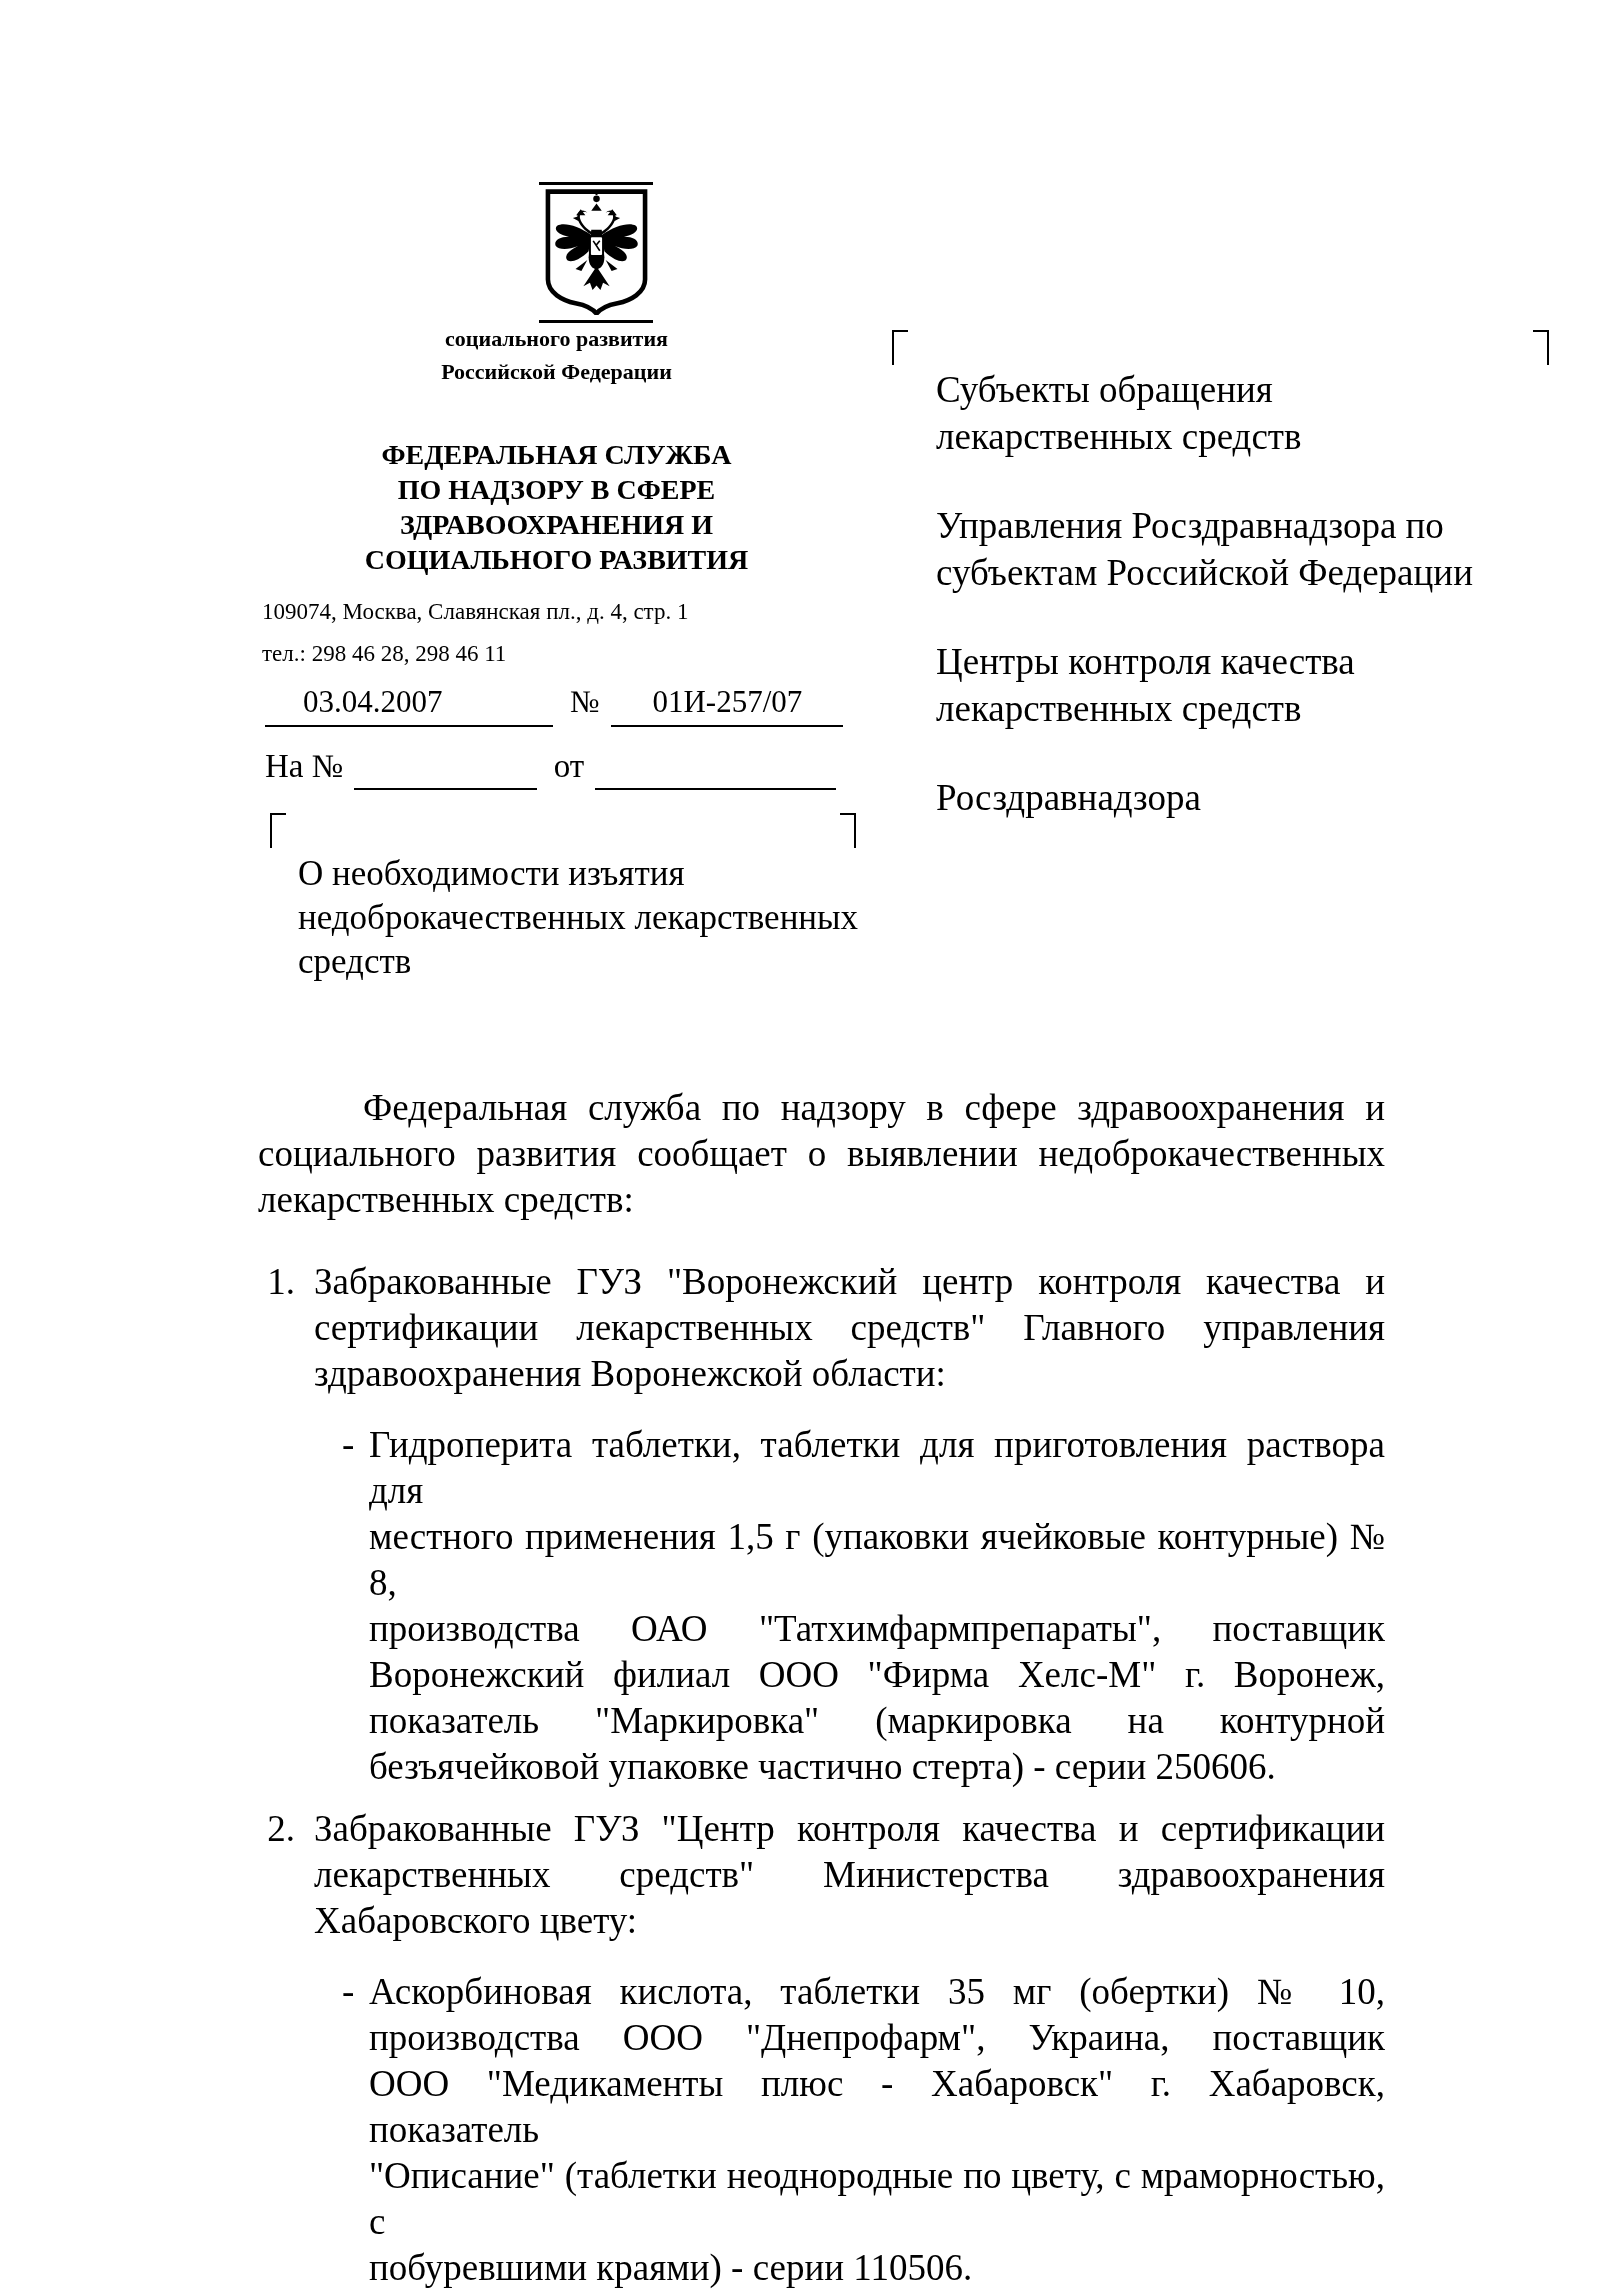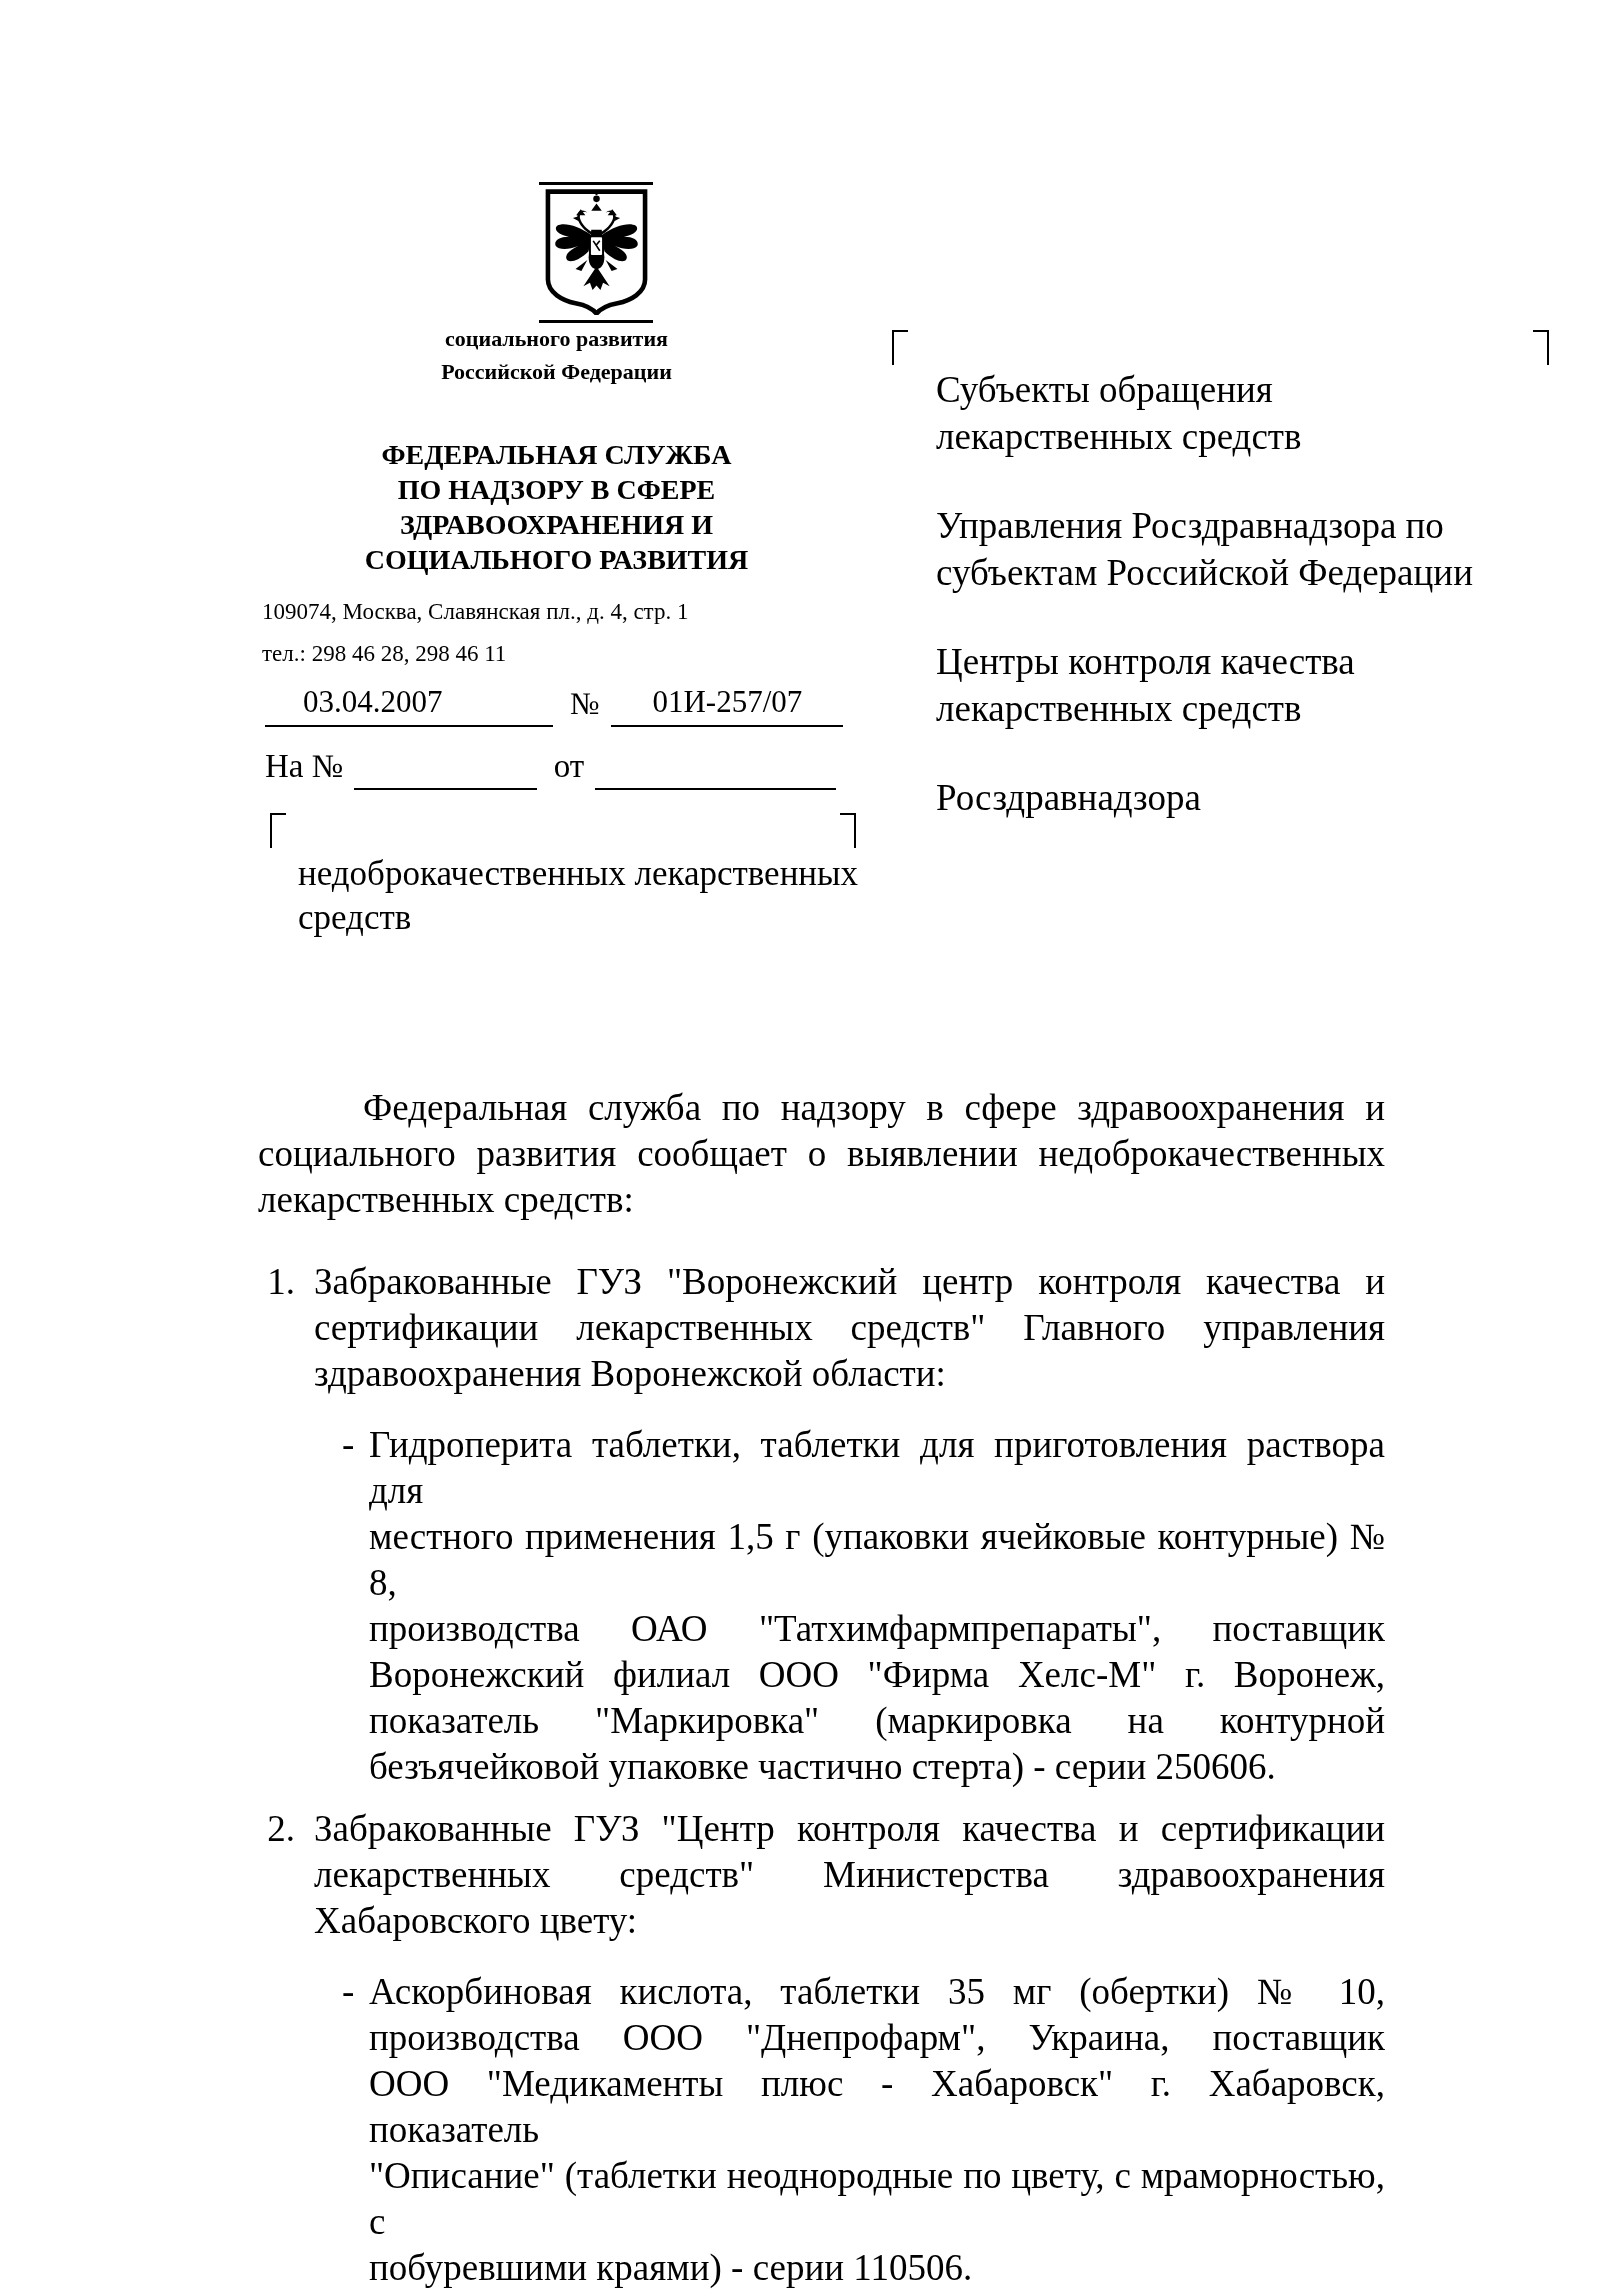--- a/index.html
+++ b/index.html
@@ -13,21 +13,21 @@
   
   #emblem{left:499px;top:171px;width:114px;text-align:center;}
   .emblem-rule{height:0;border-top:3.3px solid #000;}
   #emblem svg{display:block;margin:4.6px auto 4.6px auto;}
 
   
   #ministry{left:262px;top:322px;width:589px;text-align:center;font-weight:bold;font-size:22px;line-height:33px;}
   #service{left:262px;top:437px;width:589px;text-align:center;font-weight:bold;font-size:28px;line-height:35px;}
   #contact{left:262px;top:591px;width:589px;text-align:left;font-size:23px;line-height:42px;}
 
-  #date-row{left:265px;top:684px;width:589px;font-size:31px;display:flex;align-items:flex-end;}
+  #date-row{left:265px;top:684px;width:589px;font-size:31px;display:flex;align-items:flex-start;}
   .ubox{border-bottom:2.6px solid #000;box-sizing:border-box;}
   #date-box{width:288px;padding:0 0 5.2px 38px;}
   #no-sign{padding:0 11.8px 5.2px 17px;}
   #num-box{width:232px;text-align:center;padding-bottom:5.2px;}
 
   #ref-row{left:265px;top:747px;width:589px;font-size:33px;display:flex;align-items:flex-end;}
   #ref-label{padding-bottom:5.2px;}
   .ref-line{border-bottom:2.6px solid #000;height:41px;}
   #ref-line1{width:183px;margin-left:10.5px;}
   #ref-from{padding:0 10.5px 5.2px 17px;}
@@ -115,20 +115,21 @@
   <div id="ref-from">от</div>
   <div class="ref-line" id="ref-line2"></div>
 </div>
 
 <div class="bracket bl abs" id="rcpt-bl"></div>
 <div class="bracket br abs" id="rcpt-br"></div>
 <div class="bracket bl abs" id="subj-bl"></div>
 <div class="bracket br abs" id="subj-br"></div>
 
 <div class="abs" id="subject">
+    <div>О необходимости изъятия</div>
     <div>недоброкачественных лекарственных</div>
     <div>средств</div>
   </div>
 
 <div class="abs" id="recipients">
     <div class="recipient">
       <div>Субъекты обращения</div>
       <div>лекарственных средств</div>
     </div>
     <div class="recipient">

